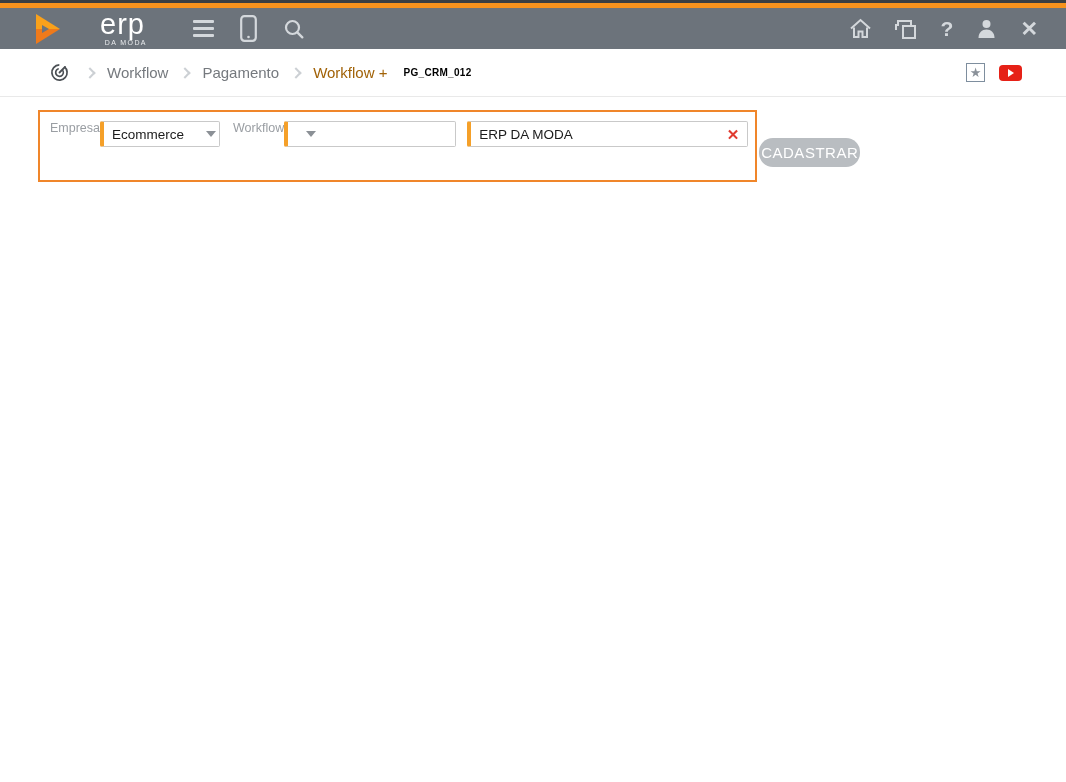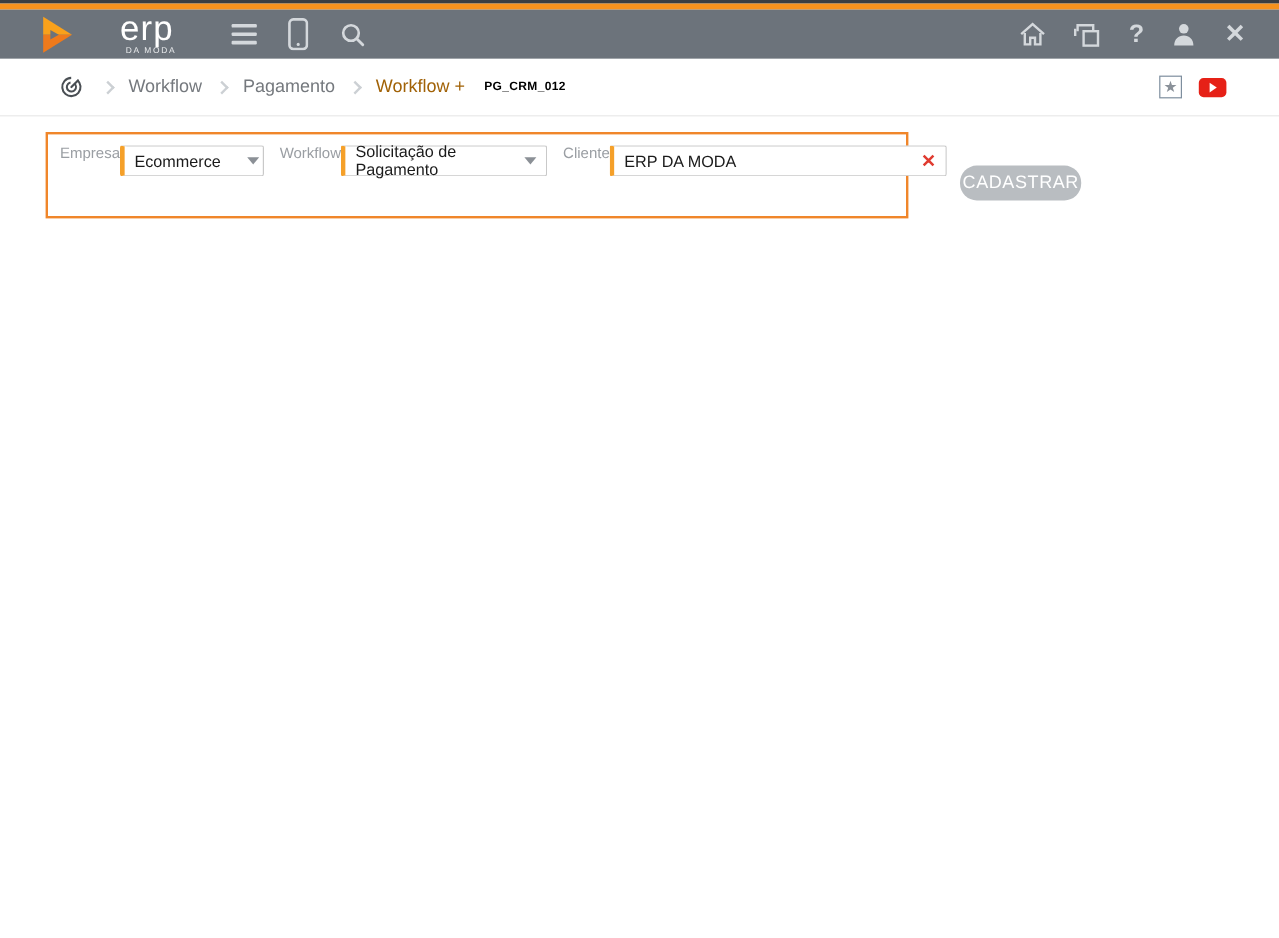--- a/index.html
+++ b/index.html
@@ -163,27 +163,25 @@
       <label class="field-label">Empresa</label>
       <div class="select-box w-empresa">
         <span>Ecommerce</span>
         <span class="caret"></span>
       </div>
     </div>
 
     <div class="field-group">
       <label class="field-label">Workflow</label>
       <div class="select-box w-workflow">
-        <span>Solicitação de Pagamento</span>
         <span class="caret"></span>
       </div>
     </div>
 
     <div class="field-group">
-      <label class="field-label">Cliente</label>
       <div class="input-box w-cliente">
         <input type="text" value="ERP DA MODA" style="">
         <span class="clear-x">✕</span>
       </div>
     </div>
 
     <button class="submit-btn">CADASTRAR</button>
   </div>
 
 </div>

